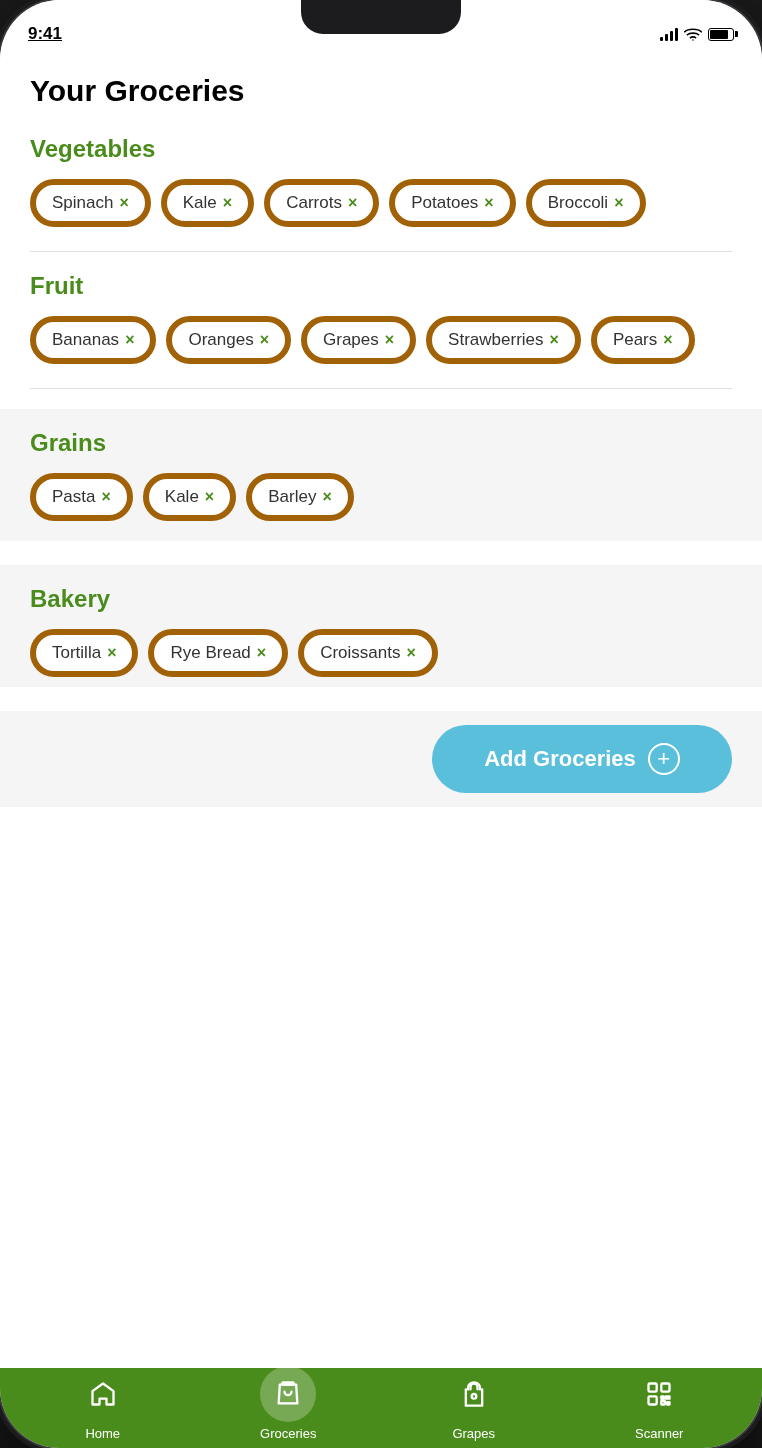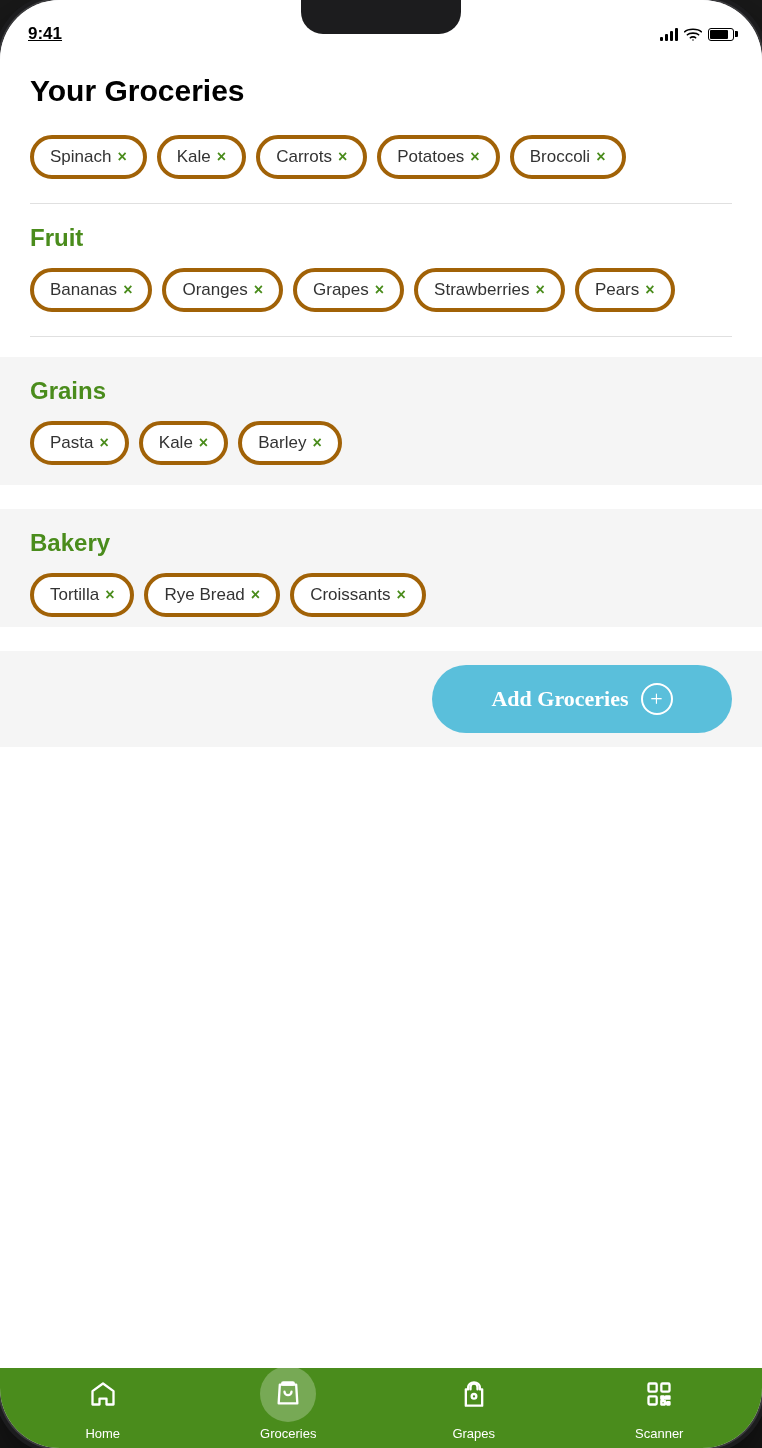--- a/index.html
+++ b/index.html
@@ -150,21 +150,21 @@
     .tags-container {
       display: flex;
       flex-wrap: wrap;
       gap: 10px;
     }
 
     .tag {
       display: flex;
       align-items: center;
       gap: 6px;
-      border: 4px solid #a16207;
+      border: 6px solid #a16207;
       border-radius: 50px;
       padding: 8px 16px;
       font-size: 17px;
       font-weight: 500;
       color: #333;
       background: white;
       cursor: pointer;
     }
 
     .tag-x {
@@ -198,21 +198,20 @@
       font-weight: 700;
       display: flex;
       align-items: center;
       justify-content: center;
       gap: 12px;
       width: 100%;
       cursor: pointer;
       float: right;
       width: auto;
       min-width: 300px;
-      font-family: Liberation Serif, serif;
     }
 
     .add-btn-plus {
       width: 32px;
       height: 32px;
       border: 2.5px solid white;
       border-radius: 50%;
       display: flex;
       align-items: center;
       justify-content: center;
@@ -312,20 +311,21 @@
           <div class="battery-fill"></div>
         </div>
       </div>
     </div>
 
     <div class="scroll-content">
 
       <h1 class="page-title">Your Groceries</h1>
 
       <div class="section">
+        <div class="section-title">Vegetables</div>
         <div class="tags-container">
           <div class="tag">
               <span>Spinach</span>
               <span class="tag-x">×</span>
             </div>
           <div class="tag">
               <span>Kale</span>
               <span class="tag-x">×</span>
             </div>
           <div class="tag">

